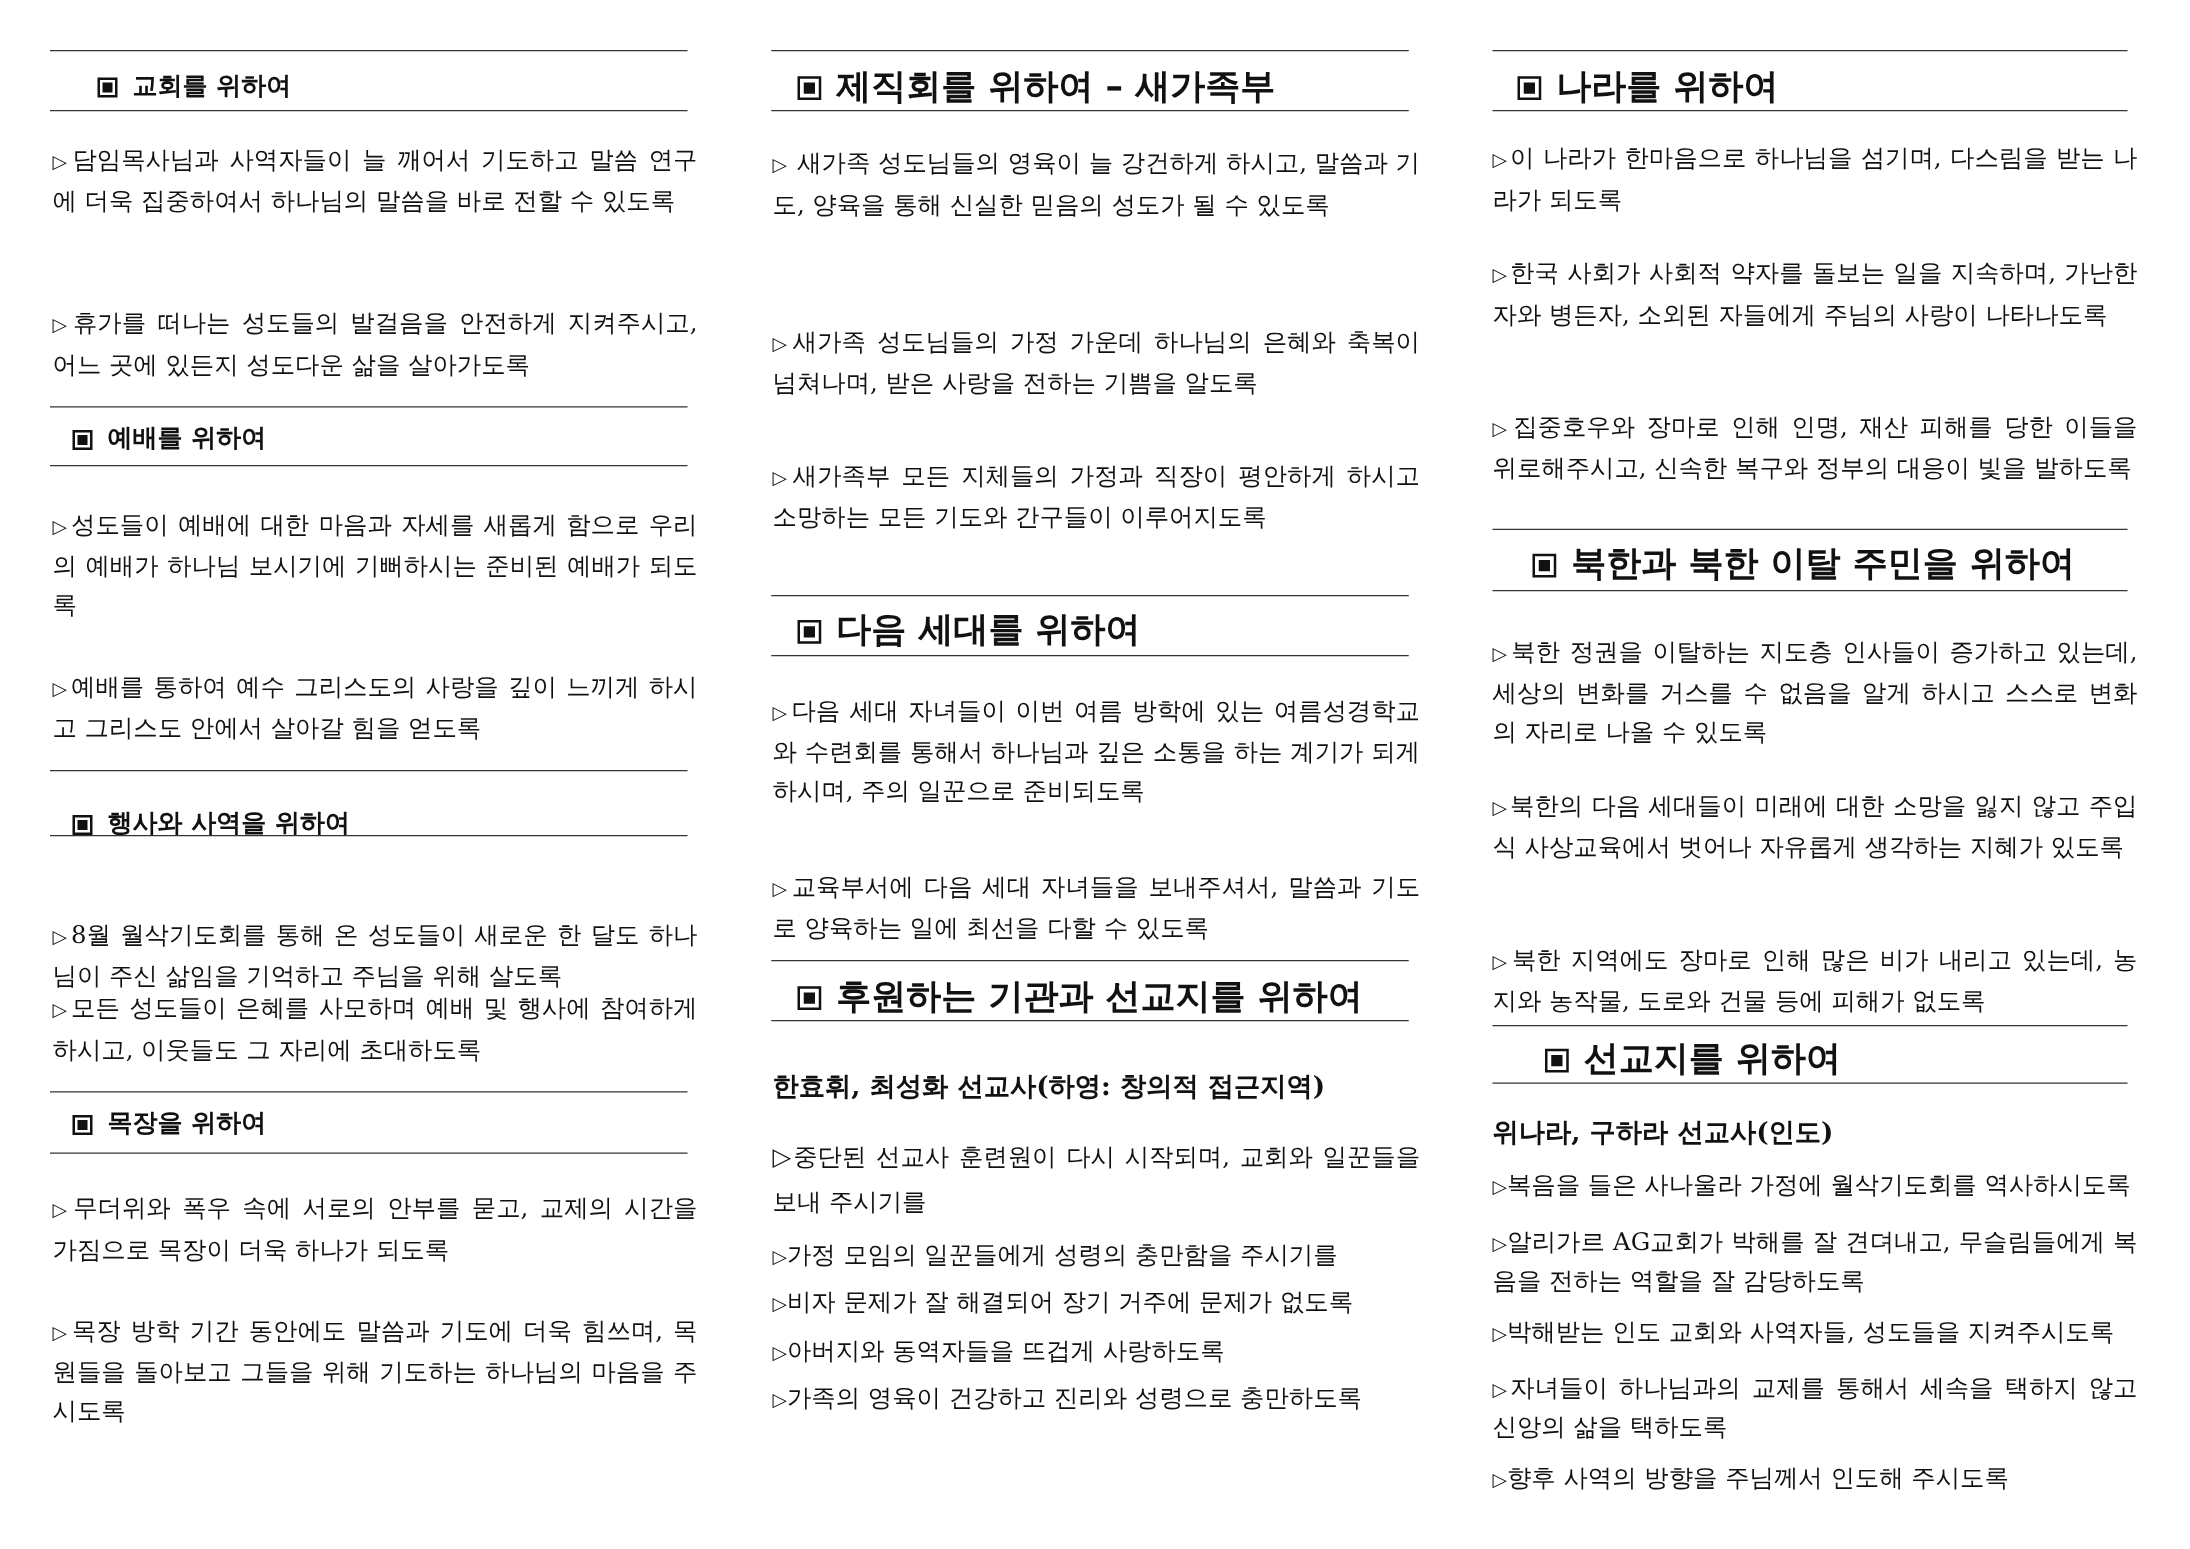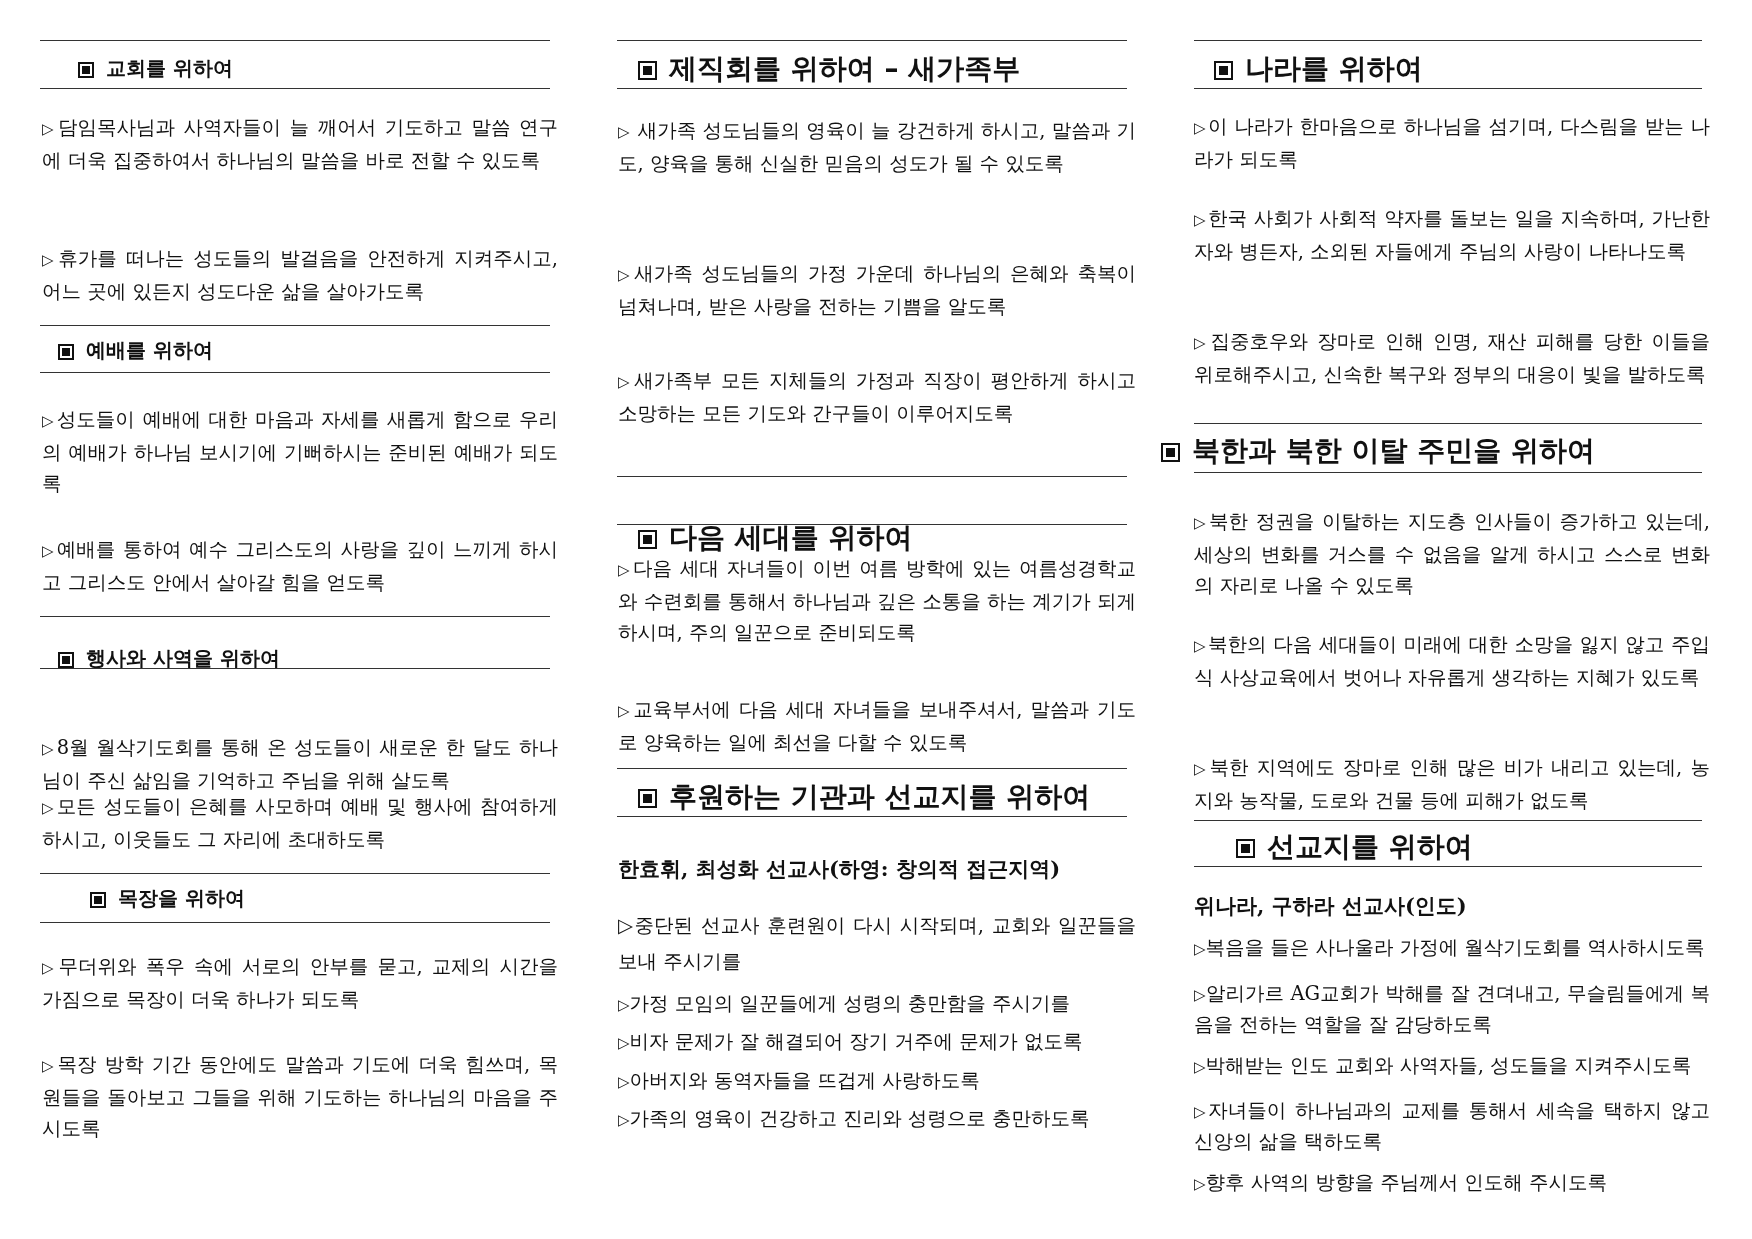--- a/index.html
+++ b/index.html
@@ -34,34 +34,34 @@
 <div class="p" style="left:42px;top:404px;width:516px;"><span class="tri">▷</span><span>성도들이 예배에 대한 마음과 자세를 새롭게 함으로 우리의 예배가 하나님 보시기에 기뻐하시는 준비된 예배가 되도록</span></div>
 <div class="p" style="left:42px;top:534px;width:516px;"><span class="tri">▷</span><span>예배를 통하여 예수 그리스도의 사랑을 깊이 느끼게 하시고 그리스도 안에서 살아갈 힘을 얻도록</span></div>
 
 <div class="hr" style="left:40px;top:616px;width:510px;"></div>
 <div class="h small" style="left:58px;top:631px;margin-top:14px;"><span class="box"></span><span>행사와 사역을 위하여</span></div>
 <div class="hr" style="left:40px;top:668px;width:510px;"></div>
 <div class="p" style="left:42px;top:693px;width:516px;margin-top:39px;"><span class="tri">▷</span><span>8월 월삭기도회를 통해 온 성도들이 새로운 한 달도 하나님이 주신 삶임을 기억하고 주님을 위해 살도록</span></div>
 <div class="p" style="left:42px;top:791px;width:516px;"><span class="tri">▷</span><span>모든 성도들이 은혜를 사모하며 예배 및 행사에 참여하게 하시고, 이웃들도 그 자리에 초대하도록</span></div>
 
 <div class="hr" style="left:40px;top:873px;width:510px;"></div>
-<div class="h small" style="left:58px;top:885px;margin-left:32px;"><span class="box"></span><span>목장을 위하여</span></div>
+<div class="h small" style="left:58px;top:885px;"><span class="box"></span><span>목장을 위하여</span></div>
 <div class="hr" style="left:40px;top:922px;width:510px;"></div>
 <div class="p" style="left:42px;top:951px;width:516px;"><span class="tri">▷</span><span>무더위와 폭우 속에 서로의 안부를 묻고, 교제의 시간을 가짐으로 목장이 더욱 하나가 되도록</span></div>
 <div class="p" style="left:42px;top:1049px;width:516px;"><span class="tri">▷</span><span>목장 방학 기간 동안에도 말씀과 기도에 더욱 힘쓰며, 목원들을 돌아보고 그들을 위해 기도하는 하나님의 마음을 주시도록</span></div>
 
 <div class="hr" style="left:617px;top:40px;width:510px;"></div>
 <div class="h big" style="left:638px;top:50px;"><span class="box"></span><span>제직회를 위하여 – 새가족부</span></div>
 <div class="hr" style="left:617px;top:88px;width:510px;"></div>
 <div class="p" style="left:618px;top:115px;width:518px;"><span class="tri">▷</span><span> 새가족 성도님들의 영육이 늘 강건하게 하시고, 말씀과 기도, 양육을 통해 신실한 믿음의 성도가 될 수 있도록</span></div>
 <div class="p" style="left:618px;top:258px;width:518px;"><span class="tri">▷</span><span>새가족 성도님들의 가정 가운데 하나님의 은혜와 축복이 넘쳐나며, 받은 사랑을 전하는 기쁨을 알도록</span></div>
 <div class="p" style="left:618px;top:365px;width:518px;"><span class="tri">▷</span><span>새가족부 모든 지체들의 가정과 직장이 평안하게 하시고 소망하는 모든 기도와 간구들이 이루어지도록</span></div>
 
 <div class="hr" style="left:617px;top:476px;width:510px;"></div>
-<div class="h big" style="left:638px;top:485px;margin-top:34px;"><span class="box"></span><span>다음 세대를 위하여</span></div>
+<div class="h big" style="left:638px;top:485px;"><span class="box"></span><span>다음 세대를 위하여</span></div>
 <div class="hr" style="left:617px;top:524px;width:510px;"></div>
 <div class="p" style="left:618px;top:553px;width:518px;"><span class="tri">▷</span><span>다음 세대 자녀들이 이번 여름 방학에 있는 여름성경학교와 수련회를 통해서 하나님과 깊은 소통을 하는 계기가 되게 하시며, 주의 일꾼으로 준비되도록</span></div>
 <div class="p" style="left:618px;top:694px;width:518px;"><span class="tri">▷</span><span>교육부서에 다음 세대 자녀들을 보내주셔서, 말씀과 기도로 양육하는 일에 최선을 다할 수 있도록</span></div>
 
 <div class="hr" style="left:617px;top:768px;width:510px;"></div>
 <div class="h big" style="left:638px;top:778px;"><span class="box"></span><span>후원하는 기관과 선교지를 위하여</span></div>
 <div class="hr" style="left:617px;top:816px;width:510px;"></div>
 <div class="sub" style="left:618px;top:855px;">한효휘, 최성화 선교사(하영: 창의적 접근지역)</div>
 <div class="li" style="left:618px;top:908px;width:518px;line-height:36px;"><span class="tri p" style="position:static">▷</span><span>중단된 선교사 훈련원이 다시 시작되며, 교회와 일꾼들을 보내 주시기를</span></div>
 <div class="li" style="left:618px;top:989px;width:518px;"><span class="tri" style="font-family:'DejaVu Sans',sans-serif;font-size:15px;">▷</span><span>가정 모임의 일꾼들에게 성령의 충만함을 주시기를</span></div>
@@ -70,21 +70,21 @@
 <div class="li" style="left:618px;top:1104px;width:518px;"><span style="font-family:'DejaVu Sans',sans-serif;font-size:15px;">▷</span><span>가족의 영육이 건강하고 진리와 성령으로 충만하도록</span></div>
 
 <div class="hr" style="left:1194px;top:40px;width:508px;"></div>
 <div class="h big" style="left:1214px;top:50px;"><span class="box"></span><span>나라를 위하여</span></div>
 <div class="hr" style="left:1194px;top:88px;width:508px;"></div>
 <div class="p" style="left:1194px;top:111px;width:516px;"><span class="tri">▷</span><span>이 나라가 한마음으로 하나님을 섬기며, 다스림을 받는 나라가 되도록</span></div>
 <div class="p" style="left:1194px;top:203px;width:516px;"><span class="tri">▷</span><span>한국 사회가 사회적 약자를 돌보는 일을 지속하며, 가난한 자와 병든자, 소외된 자들에게 주님의 사랑이 나타나도록</span></div>
 <div class="p" style="left:1194px;top:326px;width:516px;"><span class="tri">▷</span><span>집중호우와 장마로 인해 인명, 재산 피해를 당한 이들을 위로해주시고, 신속한 복구와 정부의 대응이 빛을 발하도록</span></div>
 
 <div class="hr" style="left:1194px;top:423px;width:508px;"></div>
-<div class="h big" style="left:1149px;top:432px;padding-left:12px;"><span class="box"></span><span>북한과 북한 이탈 주민을 위하여</span></div>
+<div class="h big" style="left:1214px;top:432px;padding-left:12px;"><span class="box"></span><span>북한과 북한 이탈 주민을 위하여</span></div>
 <div class="hr" style="left:1194px;top:472px;width:508px;"></div>
 <div class="p" style="left:1194px;top:506px;width:516px;"><span class="tri">▷</span><span>북한 정권을 이탈하는 지도층 인사들이 증가하고 있는데, 세상의 변화를 거스를 수 없음을 알게 하시고 스스로 변화의 자리로 나올 수 있도록</span></div>
 <div class="p" style="left:1194px;top:629px;width:516px;"><span class="tri">▷</span><span>북한의 다음 세대들이 미래에 대한 소망을 잃지 않고 주입식 사상교육에서 벗어나 자유롭게 생각하는 지혜가 있도록</span></div>
 <div class="p" style="left:1194px;top:752px;width:516px;"><span class="tri">▷</span><span>북한 지역에도 장마로 인해 많은 비가 내리고 있는데, 농지와 농작물, 도로와 건물 등에 피해가 없도록</span></div>
 
 <div class="hr" style="left:1194px;top:820px;width:508px;"></div>
 <div class="h big" style="left:1218px;top:828px;padding-left:18px;"><span class="box"></span><span>선교지를 위하여</span></div>
 <div class="hr" style="left:1194px;top:866px;width:508px;"></div>
 <div class="sub" style="left:1194px;top:892px;">위나라, 구하라 선교사(인도)</div>
 <div class="li" style="left:1194px;top:933px;width:516px;"><span style="font-family:'DejaVu Sans',sans-serif;font-size:15px;">▷</span><span>복음을 들은 사나울라 가정에 월삭기도회를 역사하시도록</span></div>

